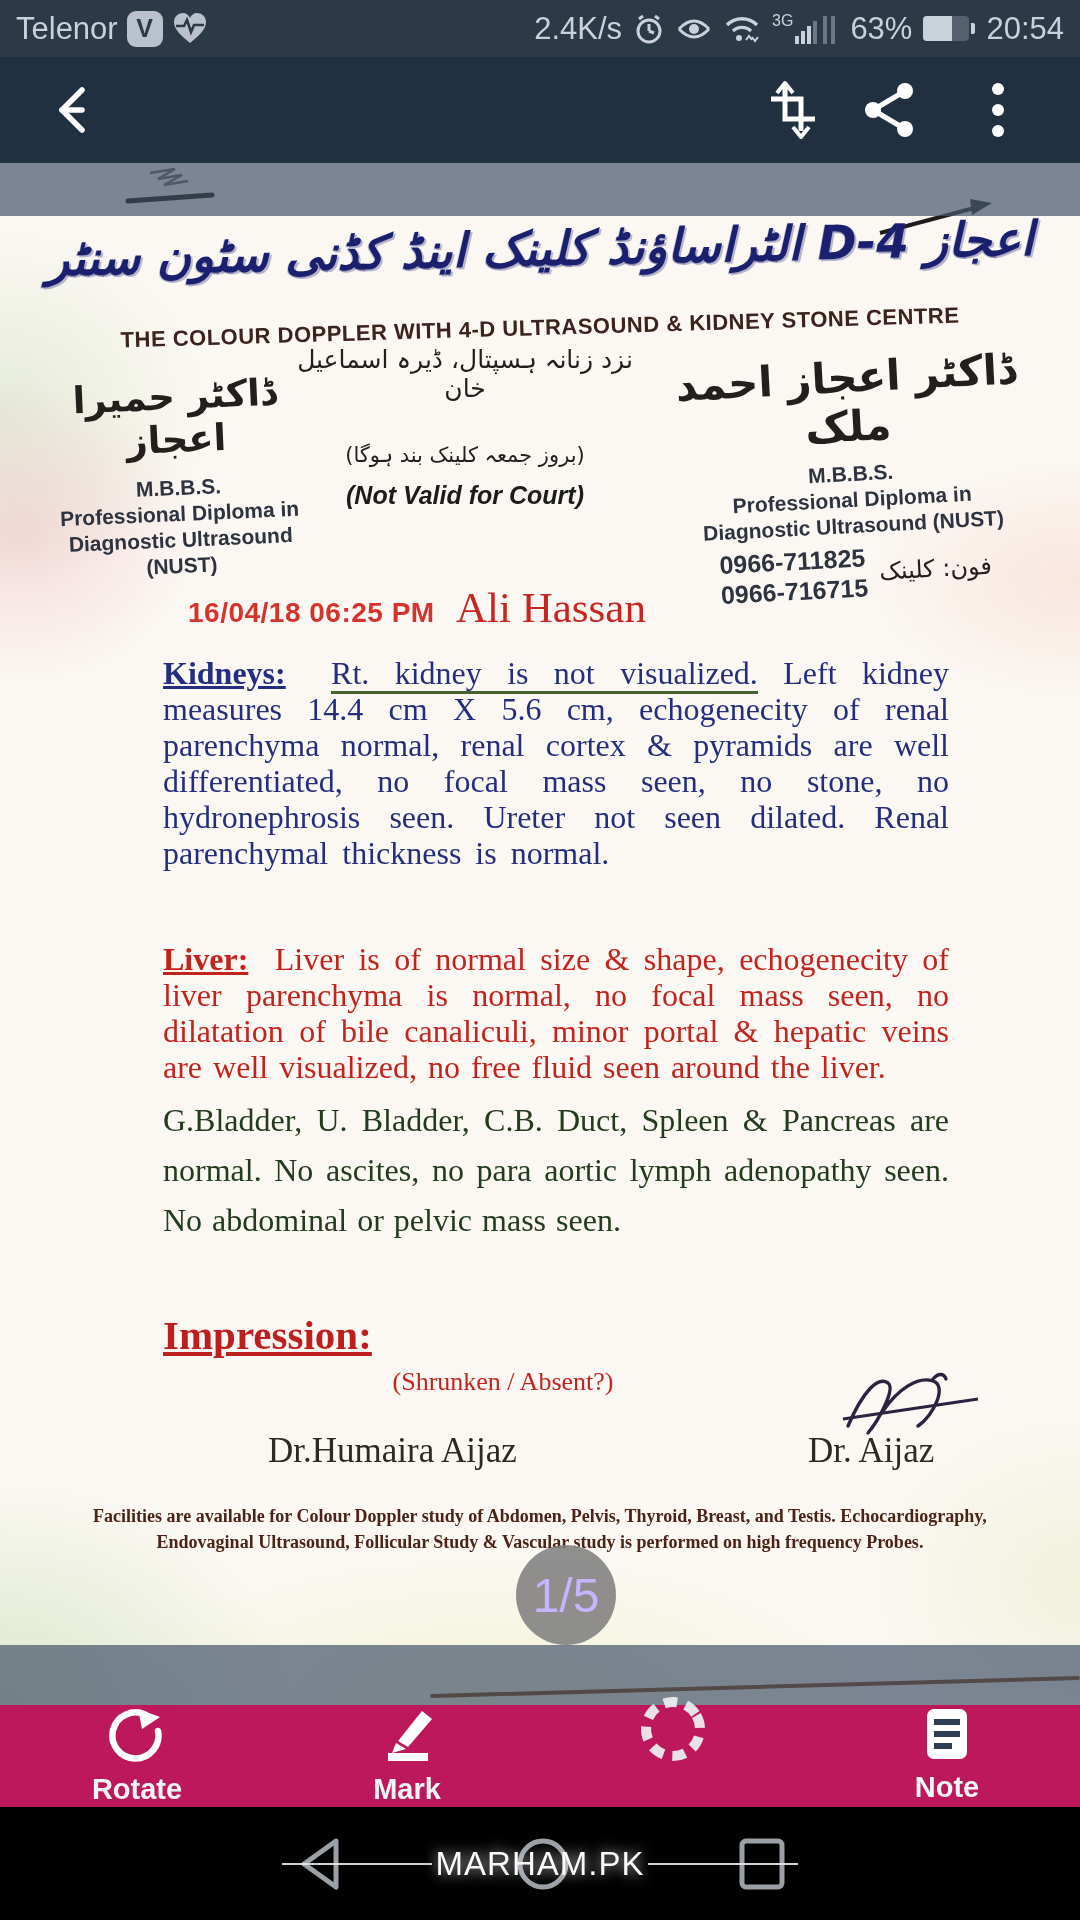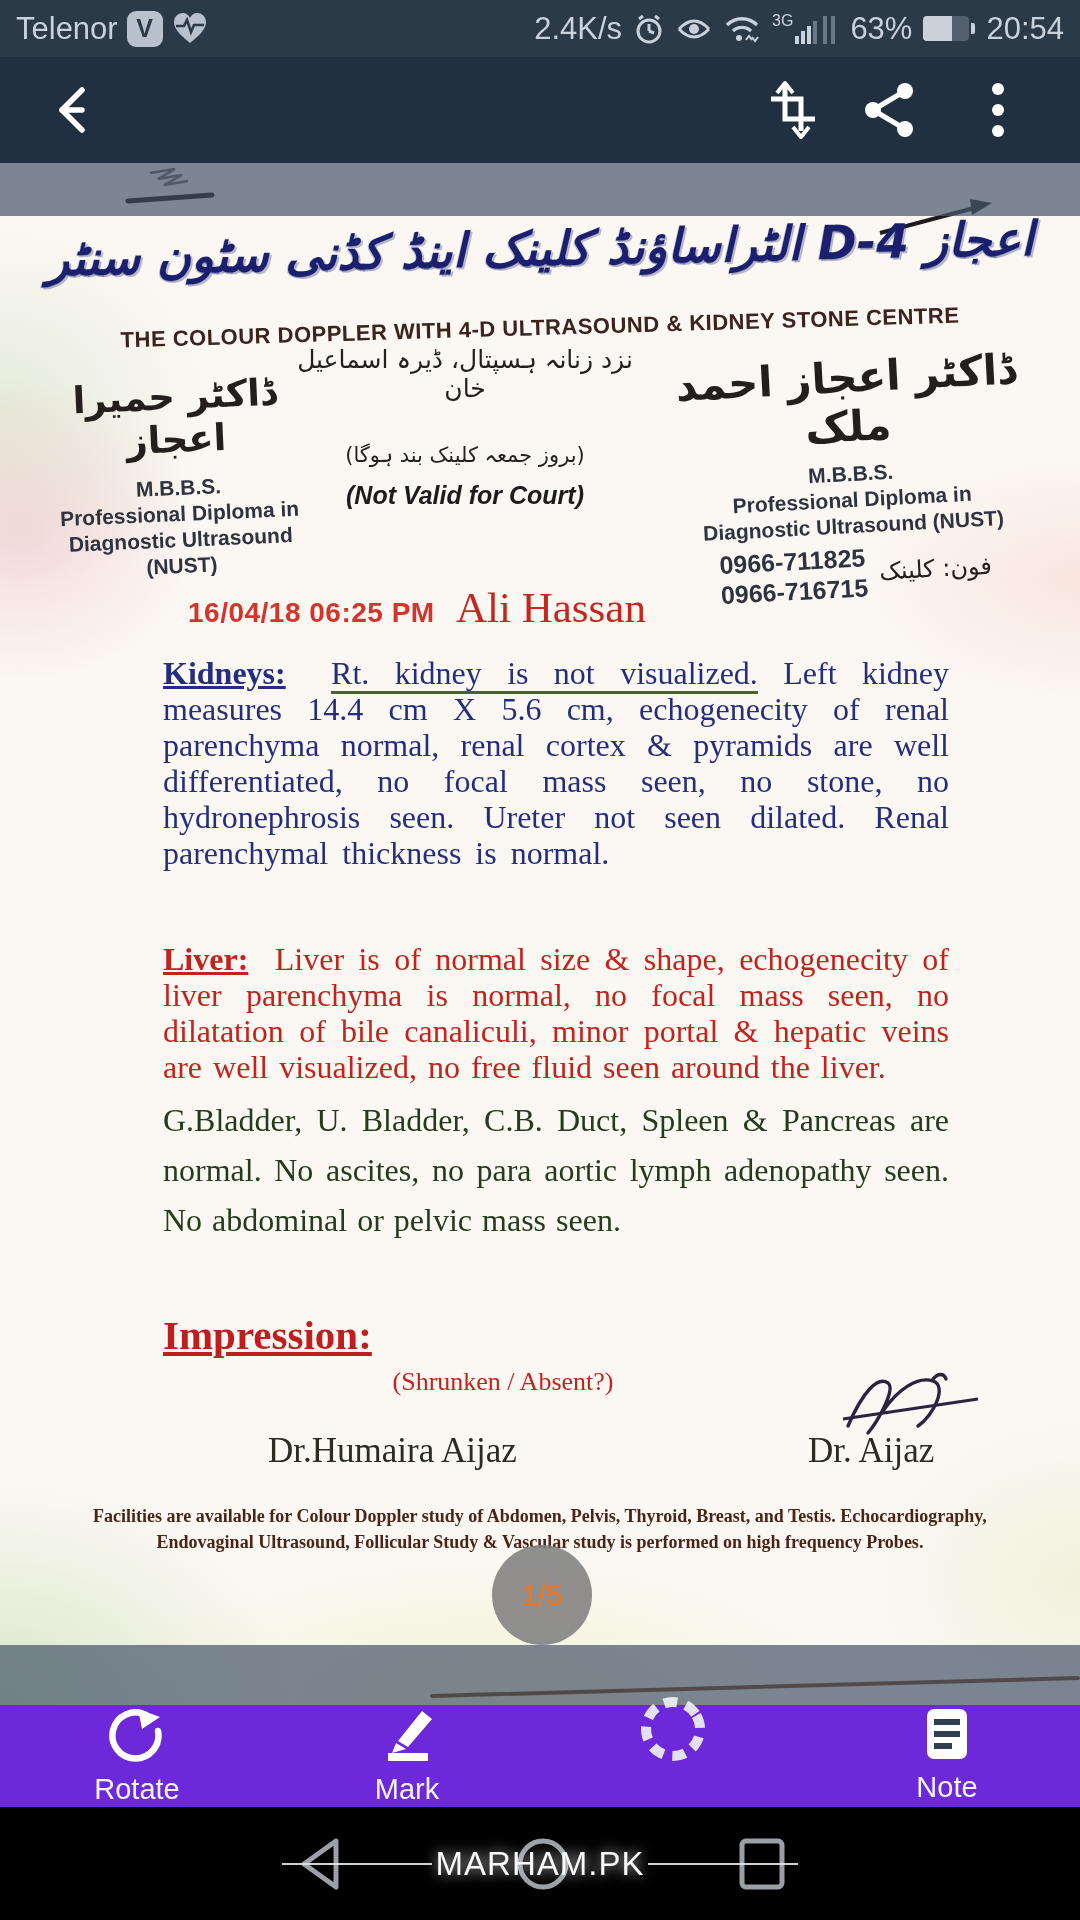--- a/index.html
+++ b/index.html
@@ -85,26 +85,26 @@
   .sig-row { position:absolute; top:1268px; left:0; width:1080px; font-family:"Liberation Serif", serif; font-size:35px; color:#2b2b22; }
   .sig-left { position:absolute; left:268px; }
   .sig-right { position:absolute; left:808px; }
 
   .doc-footer { position:absolute; top:1340px; left:90px; width:900px; text-align:center;
     font-family:"Liberation Serif", serif; font-weight:bold; font-size:18px; line-height:26px; color:#4b2317; }
   .bottom-urdu { position:absolute; top:1408px; left:0; width:1080px; text-align:center; direction:rtl;
     font-family:"DejaVu Sans", sans-serif; font-weight:bold; font-size:39px; color:#2e1006; }
 
   
-  .pager { position:absolute; left:492px; top:1545px; width:100px; height:100px; border-radius:50%;
-    background:rgba(128,128,128,.88); color:#f97316; display:flex; align-items:center; justify-content:center;
-    font-size:30px; z-index:4; }
-
-  
-  .bottom-toolbar { position:absolute; top:1705px; left:0; width:1080px; height:102px; background:#6d28d9; z-index:4; }
+  .pager { position:absolute; left:516px; top:1545px; width:100px; height:100px; border-radius:50%;
+    background:rgba(128,128,128,.88); color:#c4b5fd; display:flex; align-items:center; justify-content:center;
+    font-size:48px; z-index:4; }
+
+  
+  .bottom-toolbar { position:absolute; top:1705px; left:0; width:1080px; height:102px; background:#be185d; z-index:4;font-weight:bold; }
   .bt-item { position:absolute; top:0; width:140px; height:102px; display:flex; flex-direction:column;
     align-items:center; justify-content:flex-start; padding-top:2px; gap:10px; color:#fff; }
   .bt-item .bt-label { font-size:29px; color:#f2f5f7; }
   .spinner { position:absolute; left:638px; top:1694px; z-index:5; opacity:.92; }
 
   
   .nav-bar { position:absolute; top:1807px; left:0; width:1080px; height:113px; background:#000; }
   .nav-btn { position:absolute; top:0; height:113px; display:flex; align-items:center; justify-content:center; }
   .nav-back { left:270px; width:100px; }
   .nav-home { left:490px; width:106px; }

